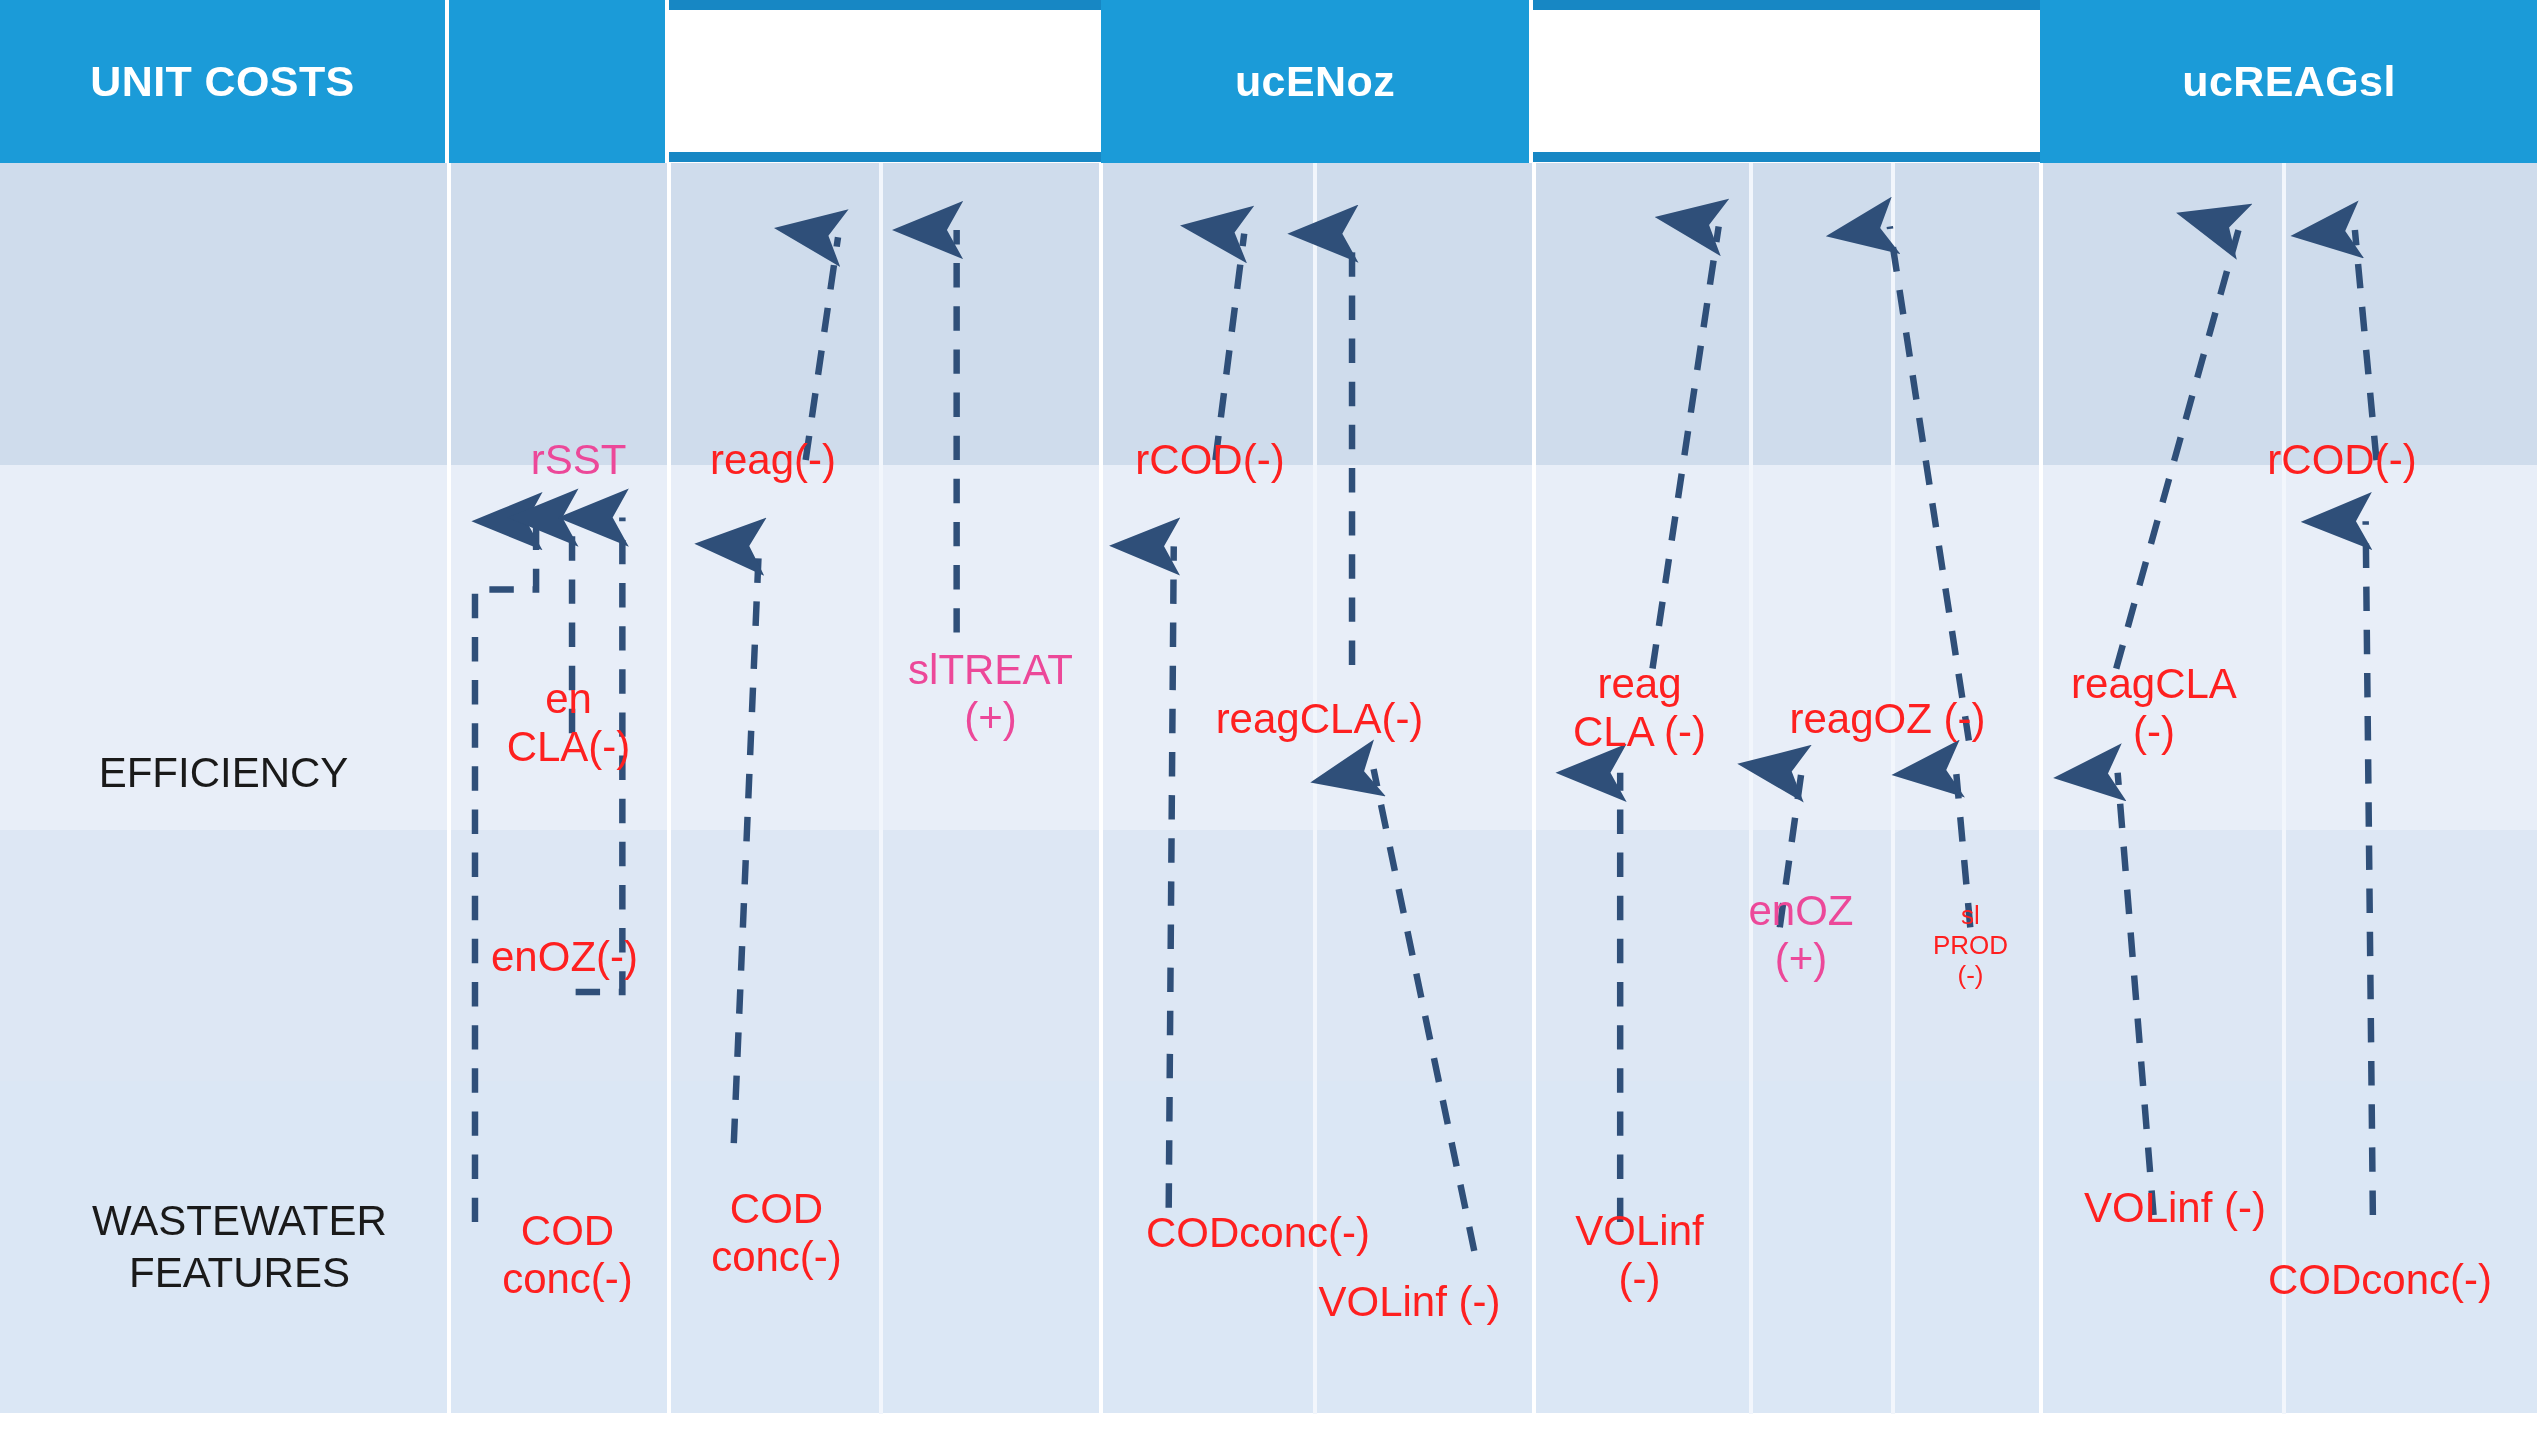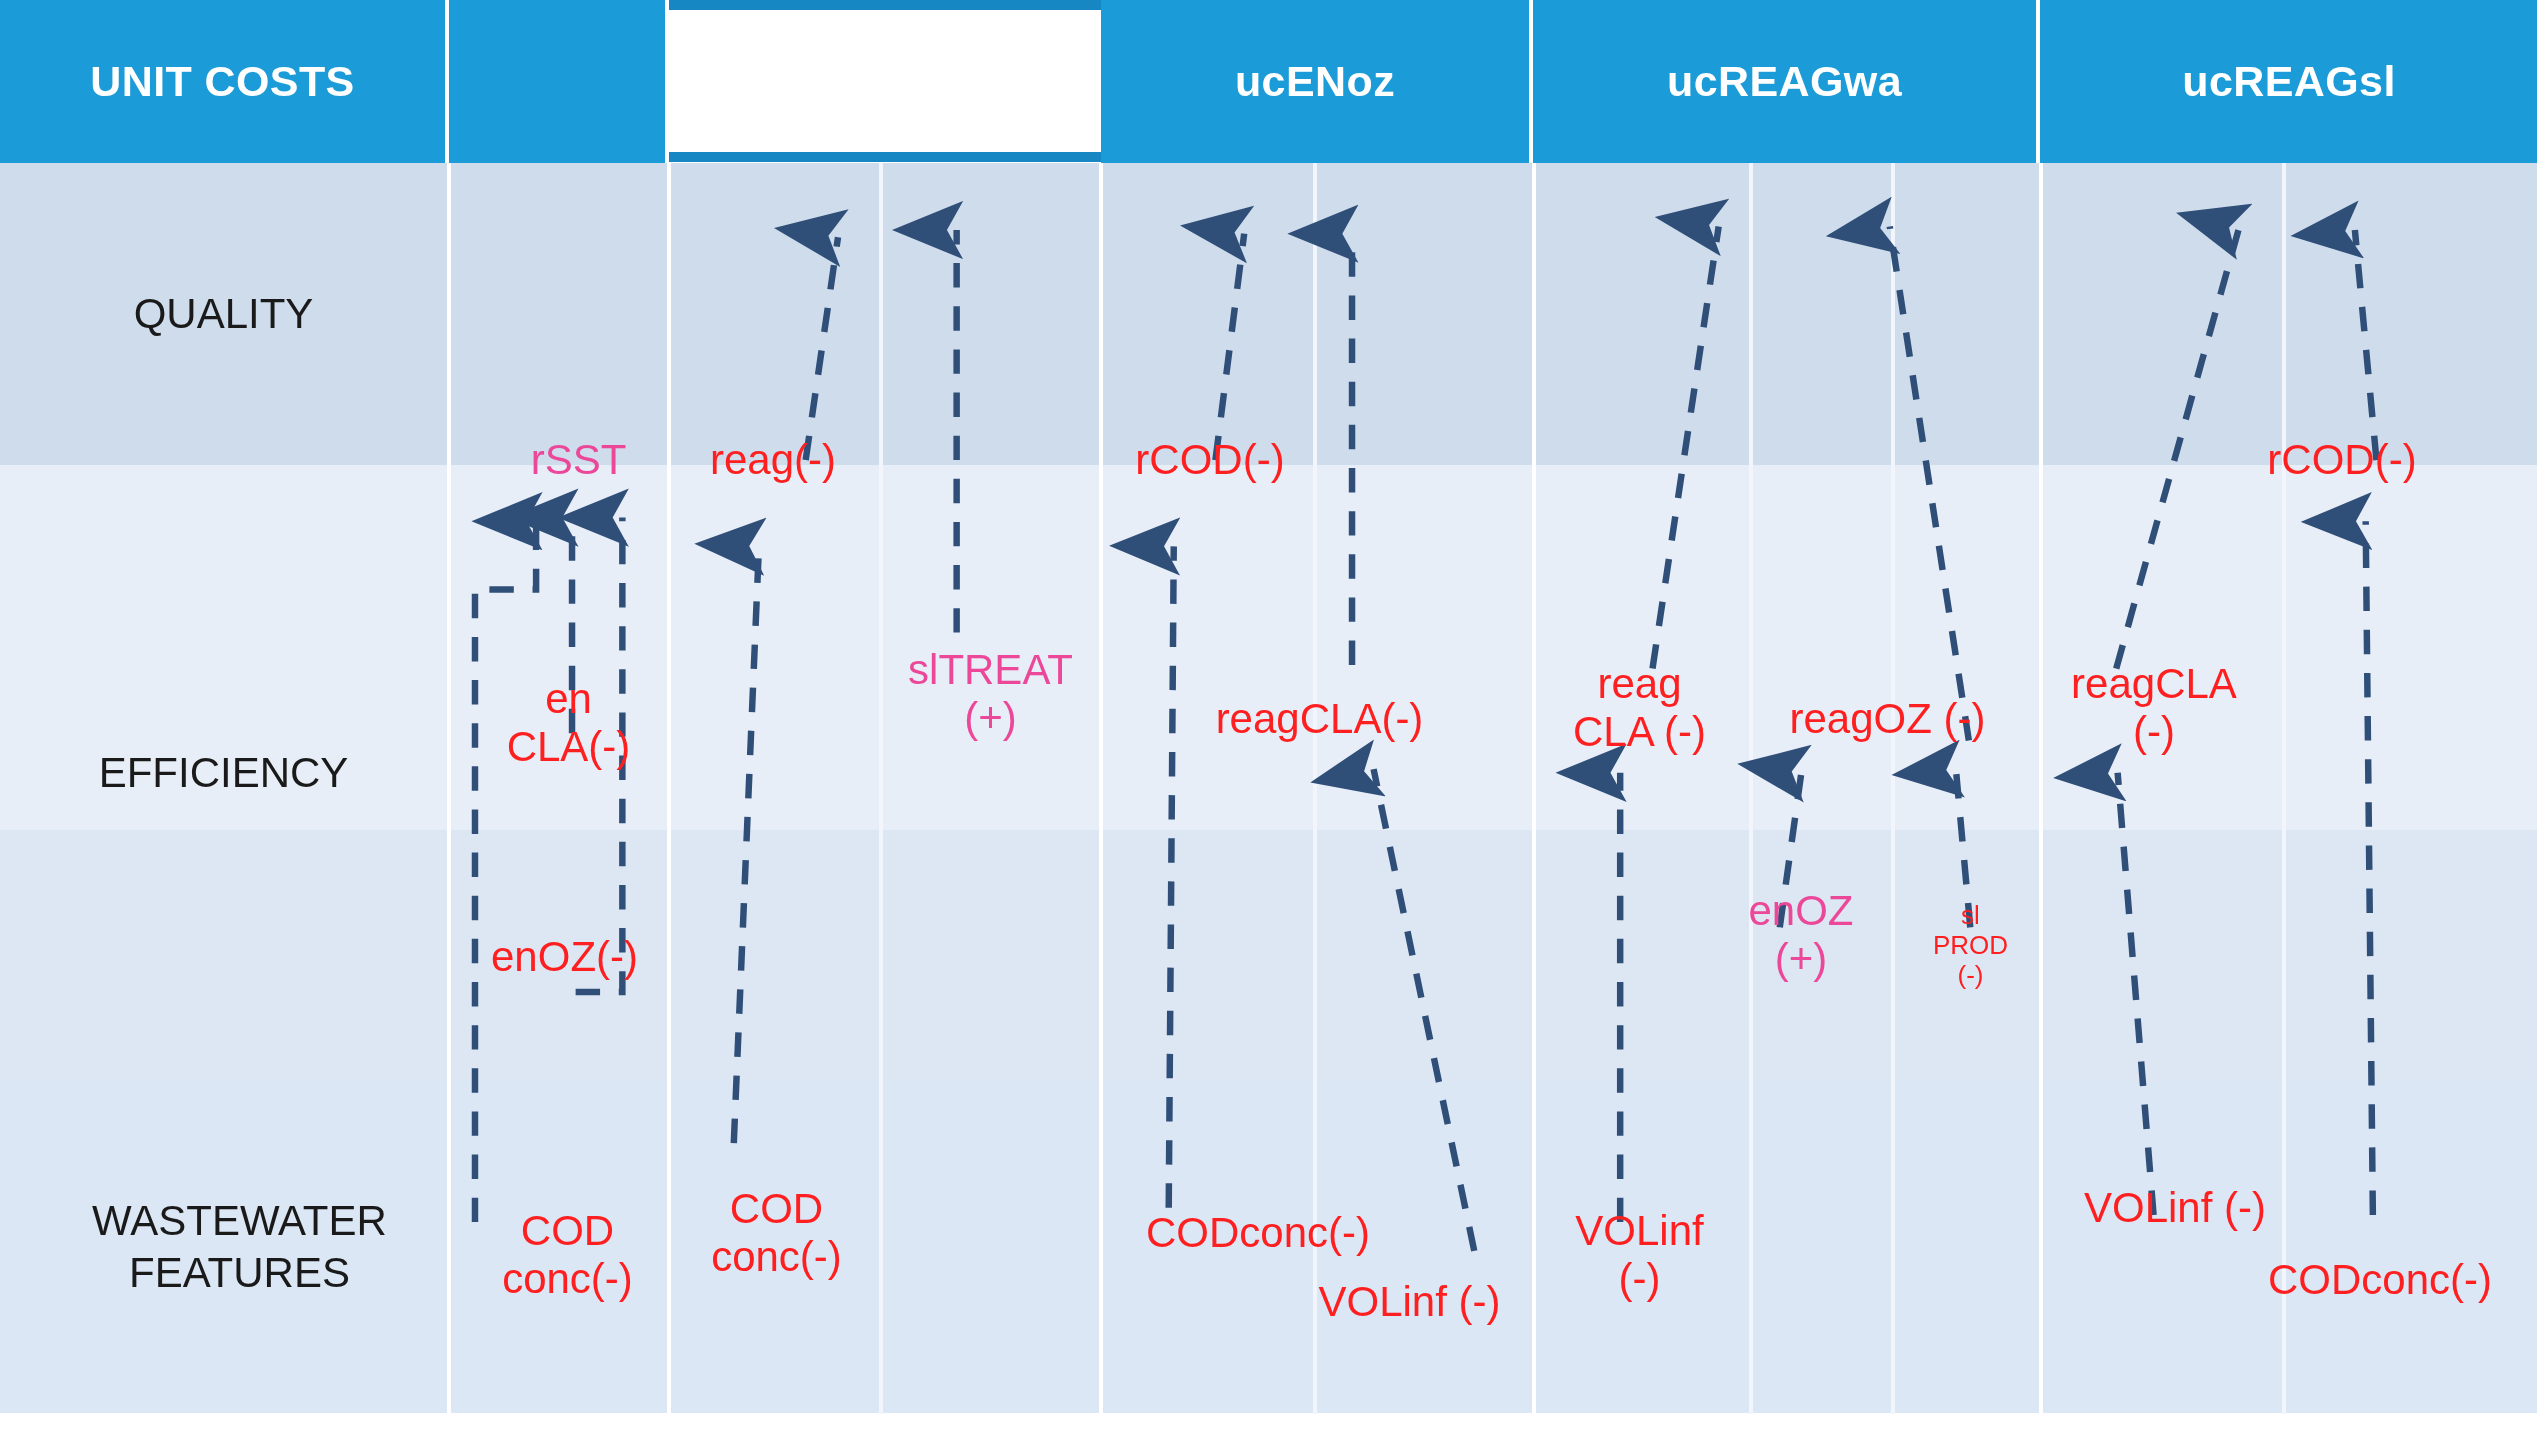--- a/index.html
+++ b/index.html
@@ -44,35 +44,33 @@
   <div class="rowband band-b" style="left:0;top:465px;width:2538px;height:365px;"></div>
   <div class="rowband band-c" style="left:0;top:830px;width:2538px;height:252px;"></div>
   <div class="rowband band-e" style="left:0;top:1081px;width:2538px;height:332px;"></div>
 
   <div class="hdr-band"></div>
   <div class="hdr-band2"></div>
 
   <div class="cell hdr" style="left:0;top:0;width:449px;height:163px;">UNIT COSTS</div>
   <div class="cell hdr" style="left:449px;top:0;width:220px;height:163px;"></div>
   <div class="cell hdr" style="left:1101px;top:0;width:432px;height:163px;">ucENoz</div>
-  <div class="cell hdr" style="left:1533px;top:0;width:507px;height:163px;">ucREAGwa</div>
   <div class="cell hdr last" style="left:2040px;top:0;width:498px;height:163px;">ucREAGsl</div>
 
   <div class="vline" style="left:447px;top:163px;height:1251px;"></div>
   <div class="vline" style="left:667px;top:163px;height:1251px;"></div>
   <div class="vline soft" style="left:879px;top:163px;height:1251px;"></div>
   <div class="vline" style="left:1099px;top:163px;height:1251px;"></div>
   <div class="vline soft" style="left:1313px;top:163px;height:1251px;"></div>
   <div class="vline" style="left:1532px;top:163px;height:1251px;"></div>
   <div class="vline soft" style="left:1749px;top:163px;height:1251px;"></div>
   <div class="vline soft" style="left:1891px;top:163px;height:1251px;"></div>
   <div class="vline" style="left:2039px;top:163px;height:1251px;"></div>
   <div class="vline soft" style="left:2282px;top:163px;height:1251px;"></div>
 
-  <div class="rlabel" style="left:0;top:163px;width:447px;height:302px;">QUALITY</div>
   <div class="rlabel" style="left:0;top:465px;width:447px;height:617px;">EFFICIENCY</div>
   <div class="rlabel" style="left:0;top:1081px;width:447px;height:332px;white-space:pre-line;margin-left:16px;">WASTEWATER
 FEATURES</div>
 
   <svg class="arrows" viewBox="0 0 3529 2017" xmlns="http://www.w3.org/2000/svg">
     <defs>
       <marker id="ah" markerWidth="9" markerHeight="11" refX="4.5" refY="10" orient="auto">
         <path d="M4.5 0 L9 11 L4.5 8.5 L0 11 Z" fill="#2f4f79"></path>
       </marker>
     </defs>

